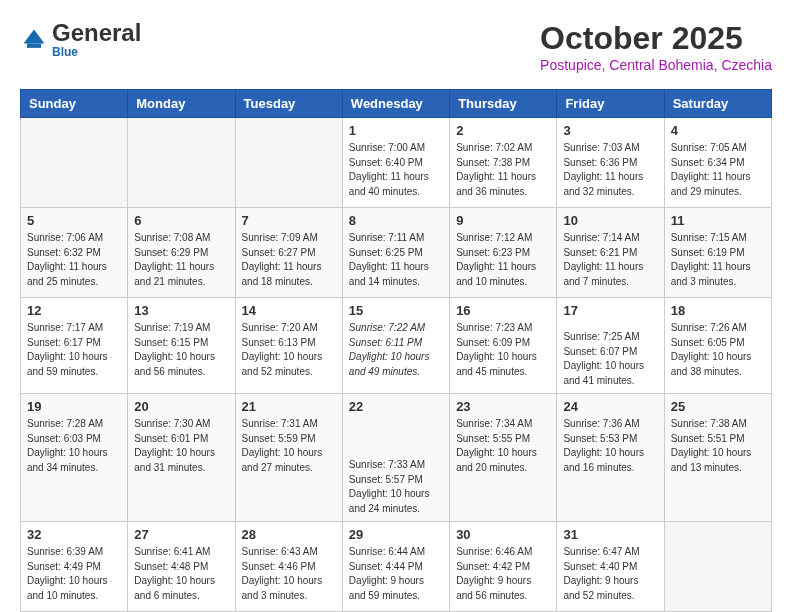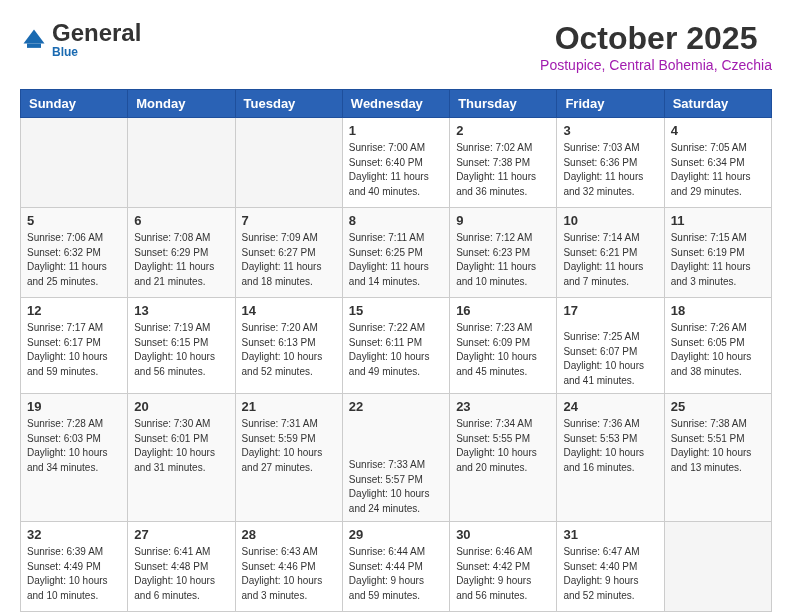--- a/index.html
+++ b/index.html
@@ -34,21 +34,21 @@
     .logo-blue {
       font-size: 12px;
       font-weight: bold;
       color: #1a6ab1;
     }
     .logo-icon {
       width: 28px;
       height: 28px;
     }
     .title-block {
-      text-align: center;
+      text-align: left;
     }
     .month-title {
       font-size: 32px;
       font-weight: bold;
       color: #333;
     }
     .subtitle {
       font-size: 14px;
       color: #a21caf;
     }
@@ -229,21 +229,21 @@
         </td>
         <td>
           <span class="day-number">14</span>
           <div class="day-info" style="white-space: pre-line;">Sunrise: 7:20 AM
 Sunset: 6:13 PM
 Daylight: 10 hours
 and 52 minutes.</div>
         </td>
         <td>
           <span class="day-number">15</span>
-          <div class="day-info" style="white-space: pre-line;">Sunrise: 7:22 AM
+          <div class="day-info" style="white-space: pre-line; font-style: italic;">Sunrise: 7:22 AM
 Sunset: 6:11 PM
 Daylight: 10 hours
 and 49 minutes.</div>
         </td>
         <td>
           <span class="day-number">16</span>
           <div class="day-info" style="white-space: pre-line;">Sunrise: 7:23 AM
 Sunset: 6:09 PM
 Daylight: 10 hours
 and 45 minutes.</div>

